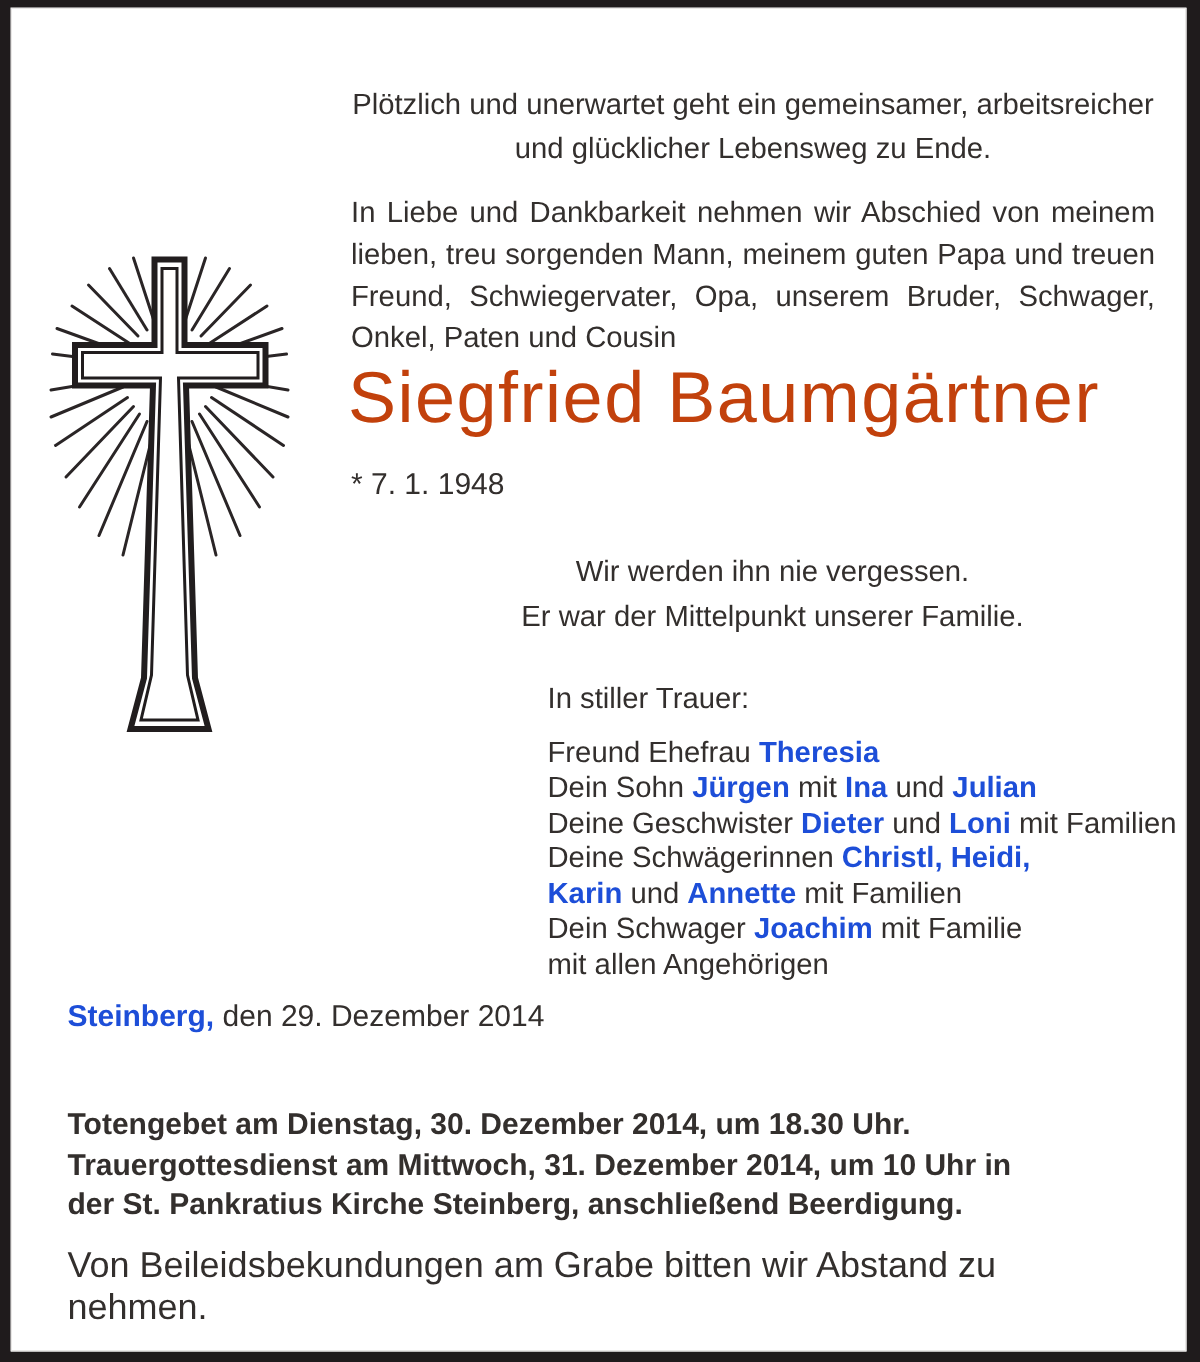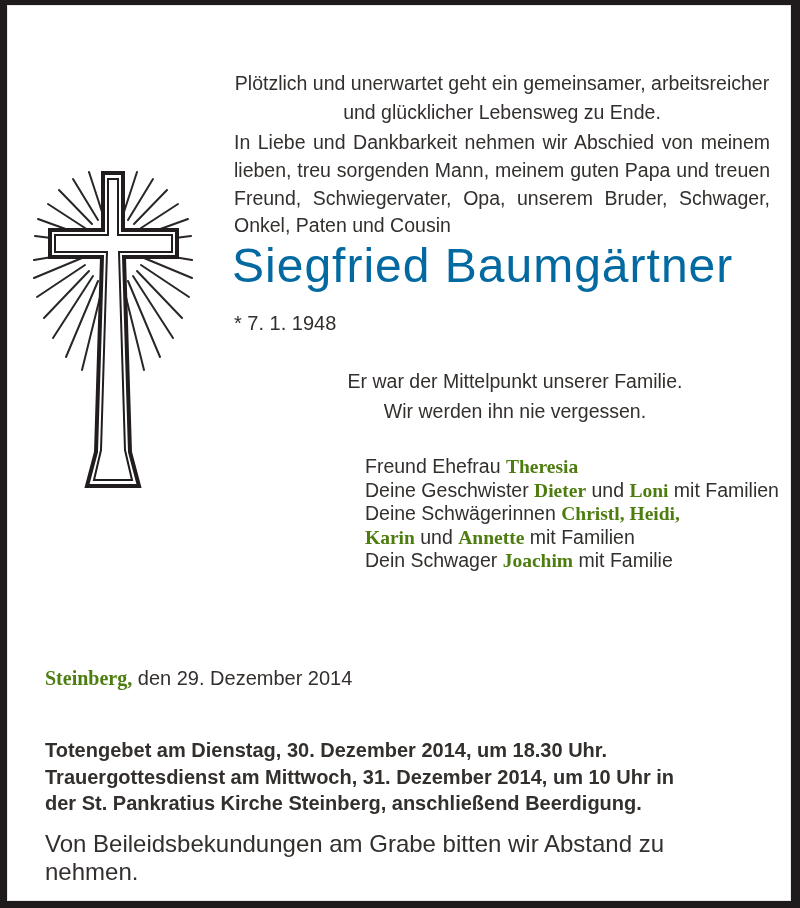--- a/index.html
+++ b/index.html
@@ -10,37 +10,37 @@
     position:relative;
     overflow:hidden;
   }
   .page{
     position:absolute;left:7px;top:5px;width:784px;height:896px;
     background:#ffffff;
     box-shadow:inset 0 0 0 1px #e9e7e6;
   }
   .abs{position:absolute;}
   .txt{color:#332f2d;}
-  .b{font-weight:bold;color:#4d7c0f;font-family:Liberation Serif, serif;}
+  .b{font-weight:bold;color:#1d4ed8;}
 
   .cross-svg{left:13px;top:155px;width:200px;height:340px;}
 
   .intro{
-    left:227px;top:64px;width:536px;
+    left:227px;top:51px;width:536px;
     font-size:19.5px;line-height:29px;text-align:center;
   }
   .announcement{
     left:227px;top:124px;width:536px;
     font-size:19.5px;line-height:27.8px;
     text-align:justify;text-align-last:left;
   }
   .name{
     left:225px;top:233px;width:540px;
     font-size:48px;font-weight:400;letter-spacing:1px;
-    color:#0369a1;margin:0;white-space:nowrap;
+    color:#c2410c;margin:0;white-space:nowrap;
   }
   .dates{
     left:227px;top:307px;width:536px;
     display:flex;justify-content:space-between;
     font-size:20px;
   }
   .motto{
     left:227px;top:362px;width:536px;
     padding-left:26px;box-sizing:border-box;
     font-size:19.5px;line-height:29.5px;text-align:center;
@@ -112,39 +112,46 @@
 
   <div class="abs announcement txt">In Liebe und Dankbarkeit nehmen wir Abschied von meinem lieben, treu sorgenden Mann, meinem guten Papa und treuen Freund, Schwiegervater, Opa, unserem Bruder, Schwager, Onkel, Paten und Cousin</div>
 
   <h1 class="abs name">Siegfried Baumgärtner</h1>
 
   <div class="abs dates txt">
     <span>* 7. 1. 1948</span>
   </div>
 
   <div class="abs motto txt">
+    <div>Wir werden ihn nie vergessen.</div>
     <div>Er war der Mittelpunkt unserer Familie.</div>
-    <div>Wir werden ihn nie vergessen.</div>
   </div>
 
   <div class="abs mourning txt">
+    <div class="mourning-title">In stiller Trauer:</div>
     <div class="mourner-line">
       <span>Freund Ehefrau </span><span class="b">Theresia</span><span></span><span class="b"></span><span></span><span class="b"></span>
+    </div>
+    <div class="mourner-line">
+      <span>Dein Sohn </span><span class="b">Jürgen</span><span> mit </span><span class="b">Ina</span><span> und </span><span class="b">Julian</span>
     </div>
     <div class="mourner-line">
       <span>Deine Geschwister </span><span class="b">Dieter</span><span> und </span><span class="b">Loni</span><span> mit Familien</span><span class="b"></span>
     </div>
     <div class="mourner-line">
       <span>Deine Schwägerinnen </span><span class="b">Christl, Heidi,</span><span></span><span class="b"></span><span></span><span class="b"></span>
     </div>
     <div class="mourner-line">
       <span></span><span class="b">Karin</span><span> und </span><span class="b">Annette</span><span> mit Familien</span><span class="b"></span>
     </div>
     <div class="mourner-line">
       <span>Dein Schwager </span><span class="b">Joachim</span><span> mit Familie</span><span class="b"></span><span></span><span class="b"></span>
+    </div>
+    <div class="mourner-line">
+      <span>mit allen Angehörigen</span><span class="b"></span><span></span><span class="b"></span><span></span><span class="b"></span>
     </div>
   </div>
 
   <div class="abs dateline txt">
     <span class="b">Steinberg,</span><span> den 29. Dezember 2014</span>
   </div>
 
   <div class="abs schedule txt">
     <div>Totengebet am Dienstag, 30. Dezember 2014, um 18.30 Uhr.</div>
     <div>Trauergottesdienst am Mittwoch, 31. Dezember 2014, um 10 Uhr in der St. Pankratius Kirche Steinberg, anschließend Beerdigung.</div>

